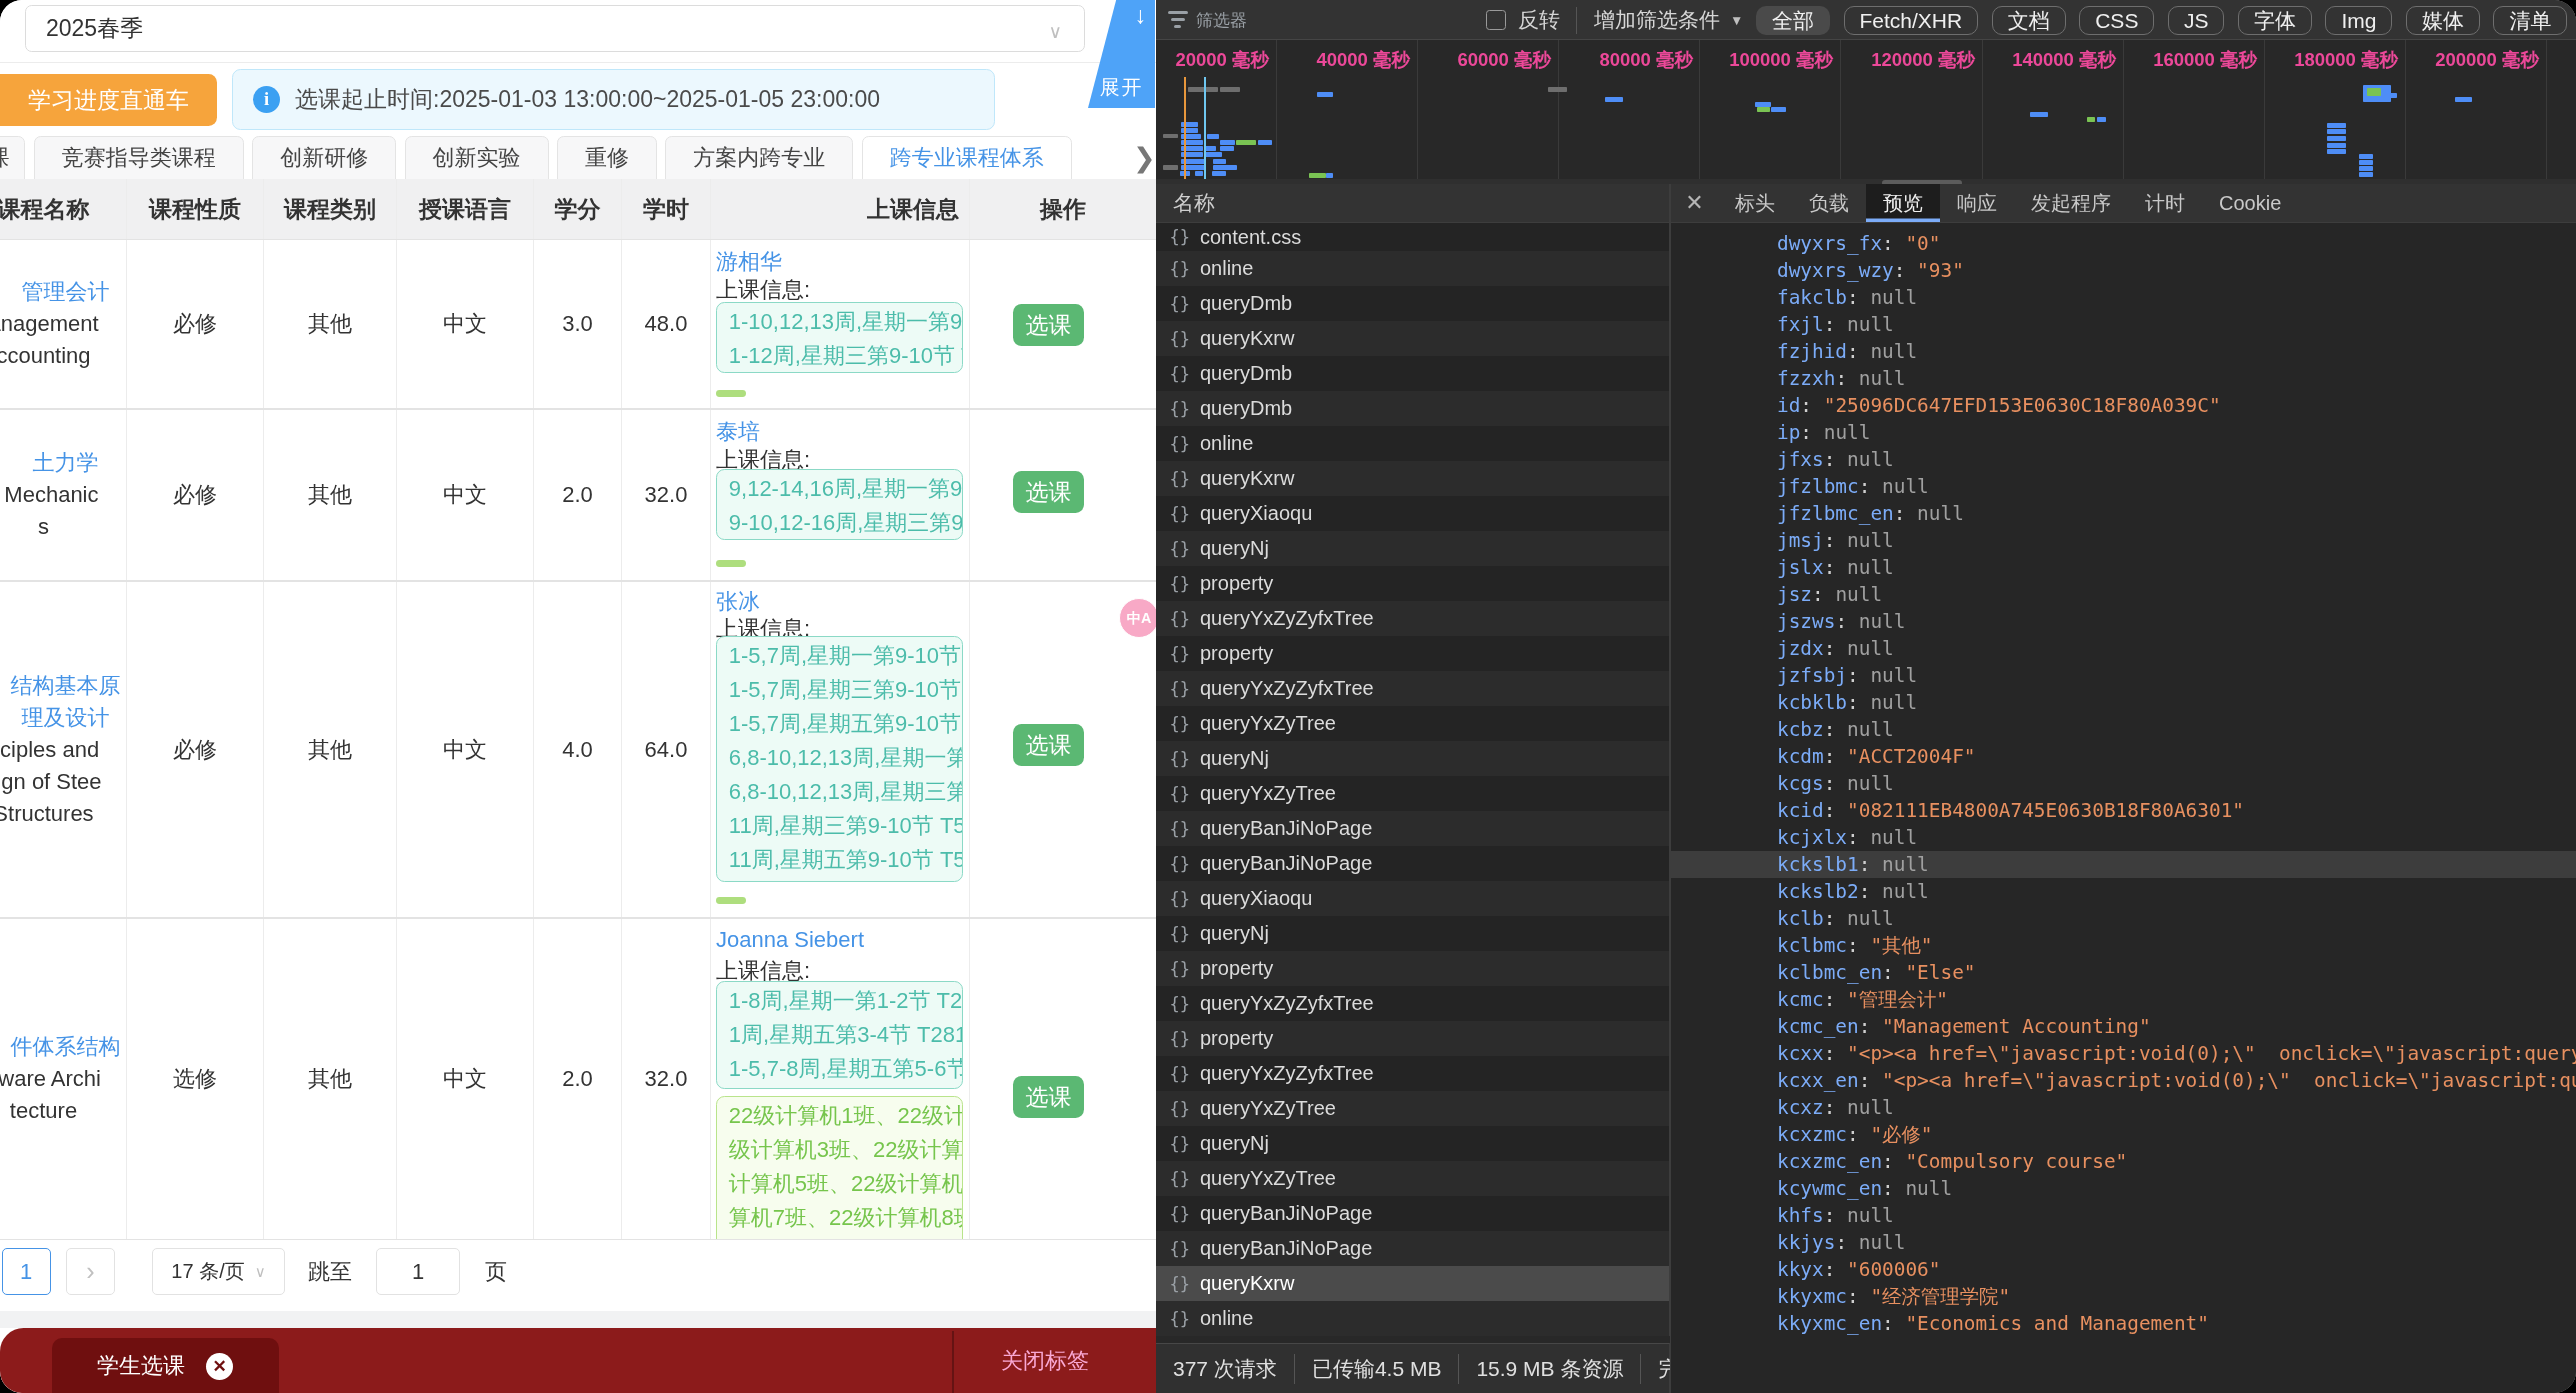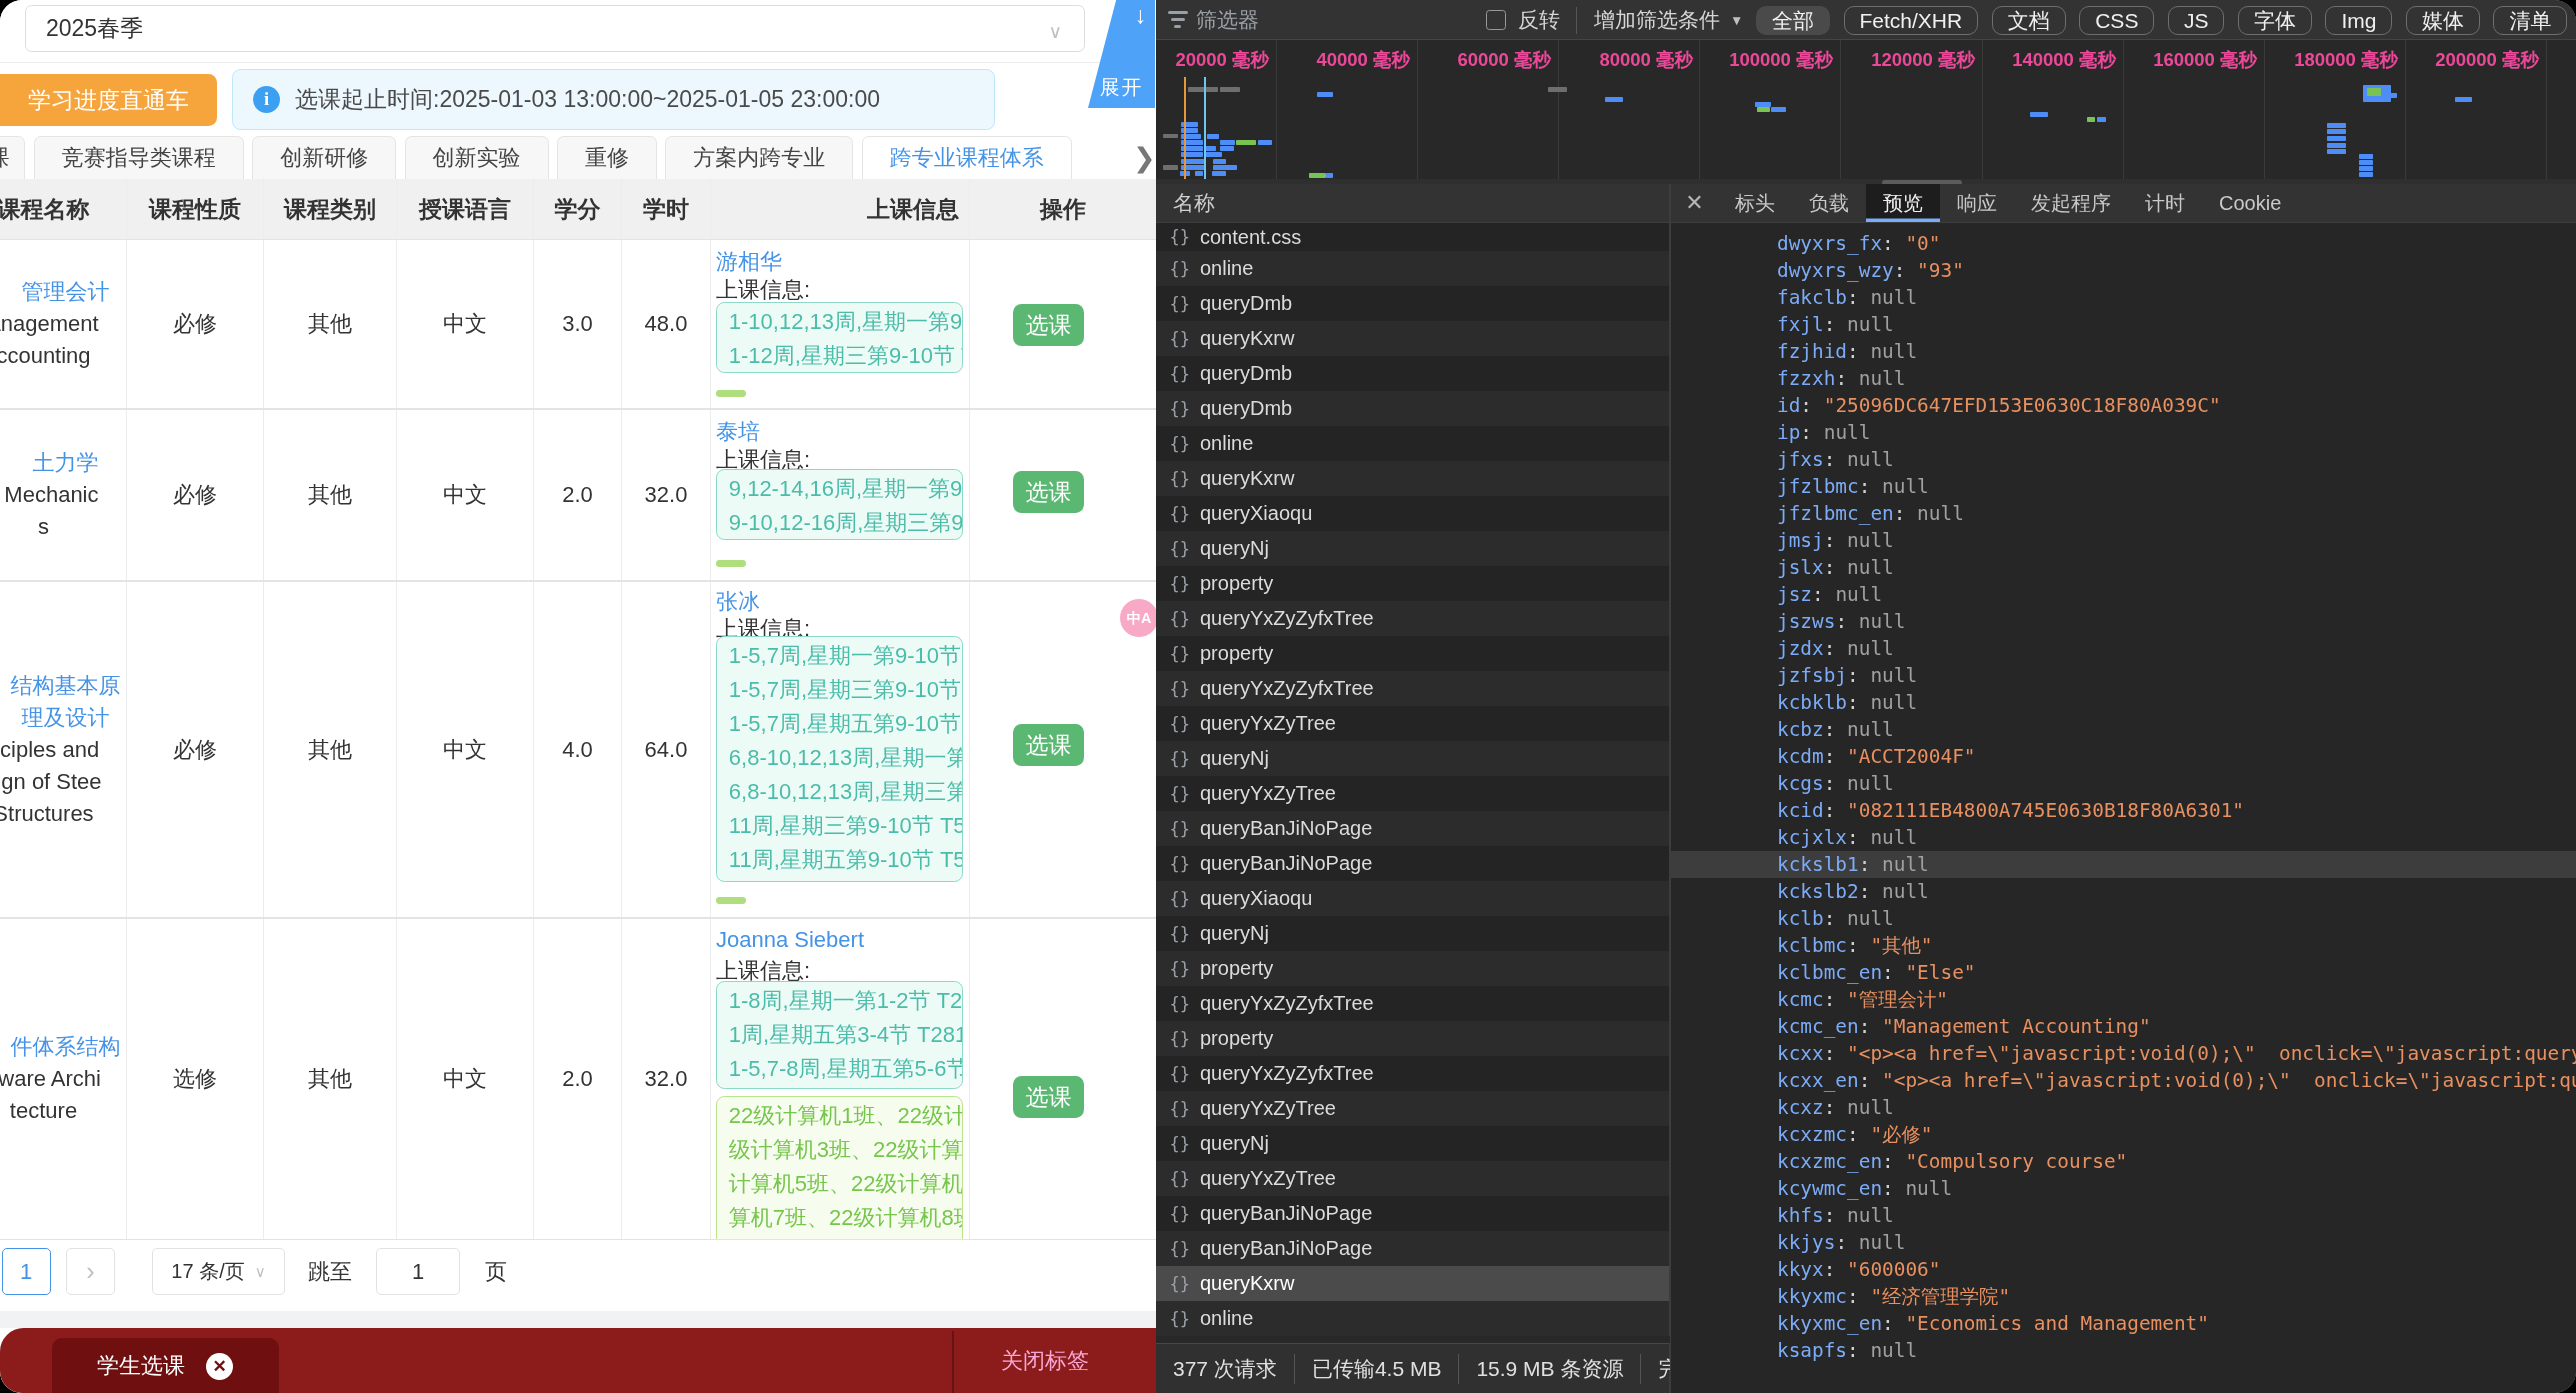--- a/index.html
+++ b/index.html
@@ -88,21 +88,21 @@
   .pinkbtn { position:absolute; left:1119px; top:598px; width:40px; height:40px; border-radius:50%; background:#f8a9c6; border:1.7px solid #fff;
              color:#fff; font-size:14.3px; font-weight:bold; display:flex; align-items:center; justify-content:center; z-index:6; }
 
   
   .dt { position:absolute; left:1156px; top:0; width:1420px; height:1393px; background:#282828; overflow:hidden;
         font-family:"Liberation Sans", sans-serif; }
   .ftbar { position:absolute; left:0; top:0; width:1420px; height:40px; background:#333; border-bottom:0.8px solid #454545; }
   .funnel { position:absolute; left:11.8px; top:11px; width:20px; height:18.5px; }
   .funnel span { display:block; background:#9aa0a6; height:3.4px; margin-bottom:3.4px; border-radius:1.7px; }
   .funnel .f1{width:20px}.funnel .f2{width:13.5px;margin-left:3.4px}.funnel .f3{width:6.7px;margin-left:6.7px}
-  .flt-ph { position:absolute; left:40px; top:0; height:40px; display:flex; align-items:center; font-size:21px; color:#9aa0a6; }
+  .flt-ph { position:absolute; left:40px; top:0; height:40px; display:flex; align-items:center; font-size:17px; color:#9aa0a6; }
   .cbox { position:absolute; left:330px; top:10px; width:20px; height:20px; border:1.7px solid #9a9a9a; border-radius:3.4px; background:transparent; }
   .cb-lbl { position:absolute; left:362px; top:0; height:40px; display:flex; align-items:center; font-size:21px; color:#d6d6d6; }
   .vsep { position:absolute; top:6.7px; width:0.8px; height:27px; background:#555; }
   .moref { position:absolute; left:438px; top:0; height:40px; display:flex; align-items:center; gap:10px; font-size:21px; color:#d6d6d6; }
   .moref .dn { font-size:13.5px; color:#c0c0c0; }
   .pills { position:absolute; left:600px; top:5.9px; display:flex; gap:13.5px; align-items:center; }
   .pill { height:29px; line-height:27px; padding:0 15px; border:1.7px solid #6e6e6e; border-radius:10px; font-size:21px; color:#f0f0f0; white-space:nowrap; }
   .pill.active { background:#4a4a4a; border-color:transparent; }
 
   .ovw { position:absolute; left:0; top:40px; width:1420px; height:141px; background:#282828; overflow:hidden; }
@@ -713,18 +713,17 @@
           <div class="jline"><span class="jk">khfs</span><span class="jc">: </span><span class="jv vn">null</span></div>
 
           <div class="jline"><span class="jk">kkjys</span><span class="jc">: </span><span class="jv vn">null</span></div>
 
           <div class="jline"><span class="jk">kkyx</span><span class="jc">: </span><span class="jv vs">"600006"</span></div>
 
           <div class="jline"><span class="jk">kkyxmc</span><span class="jc">: </span><span class="jv vs">"经济管理学院"</span></div>
 
           <div class="jline"><span class="jk">kkyxmc_en</span><span class="jc">: </span><span class="jv vs">"Economics and Management"</span></div>
 
-          <div class="jline"><span class="jk">ksapfs</span><span class="jc">: </span><span class="jv vn">null</span></div>
         </div>
     </div>
   </div>
 </div>
 
 
 </body></html>

